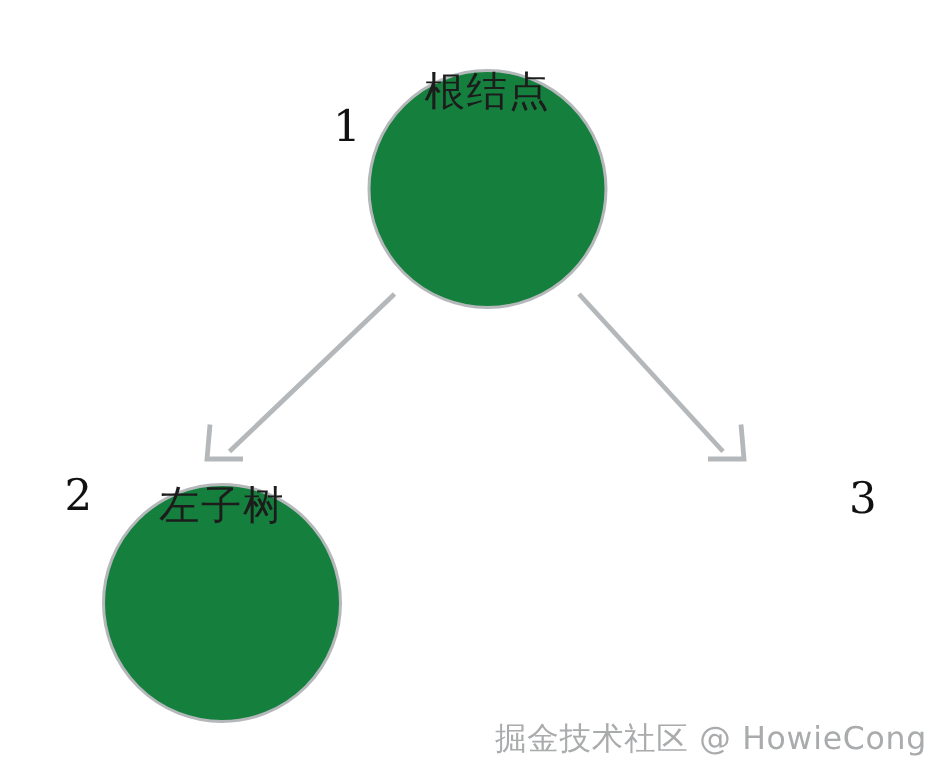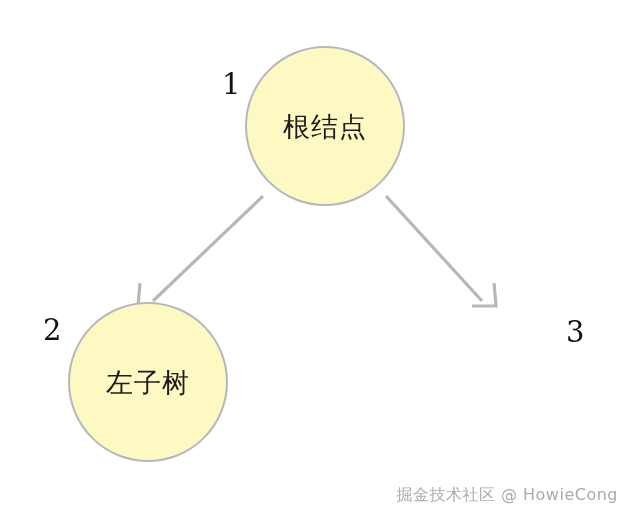--- a/index.html
+++ b/index.html
@@ -25,57 +25,56 @@
     top: 0;
     width: 630px;
     height: 520px;
   }
   .node {
     position: absolute;
     box-sizing: border-box;
     width: 160px;
     height: 160px;
     border-radius: 50%;
-    background: #fef9c3;
+    background: #15803d;
     border: 2.5px solid #b5b8ba;
     display: flex;
-    align-items: center;
     justify-content: center;
     z-index: 2;
   }
   .node-label {
     font-family: "DejaVu Sans", "Liberation Sans", sans-serif;
     font-size: 27px;
     letter-spacing: 1px;
     color: #1c1c1c;
     line-height: 1;
     white-space: nowrap;
   }
   #node-root  { left: 245px; top: 46px; }
-  #node-left  { left: 68px;  top: 302px; }
+  #node-left  { left: 68px;  top: 322px; }
   #node-right { left: 407px; top: 310px; }
 
   .index-label {
     position: absolute;
     font-family: "DejaVu Serif", "Liberation Serif", serif;
     font-size: 29px;
     color: #111111;
     line-height: 1;
     z-index: 3;
   }
   #index-1 { left: 222px; top: 70px; }
   #index-2 { left: 43px;  top: 316px; }
   #index-3 { left: 566px; top: 318px; }
 
   #watermark {
     position: absolute;
     right: 12px;
     bottom: 14px;
     font-family: "DejaVu Sans", "Liberation Sans", sans-serif;
-    font-size: 16px;
+    font-size: 21px;
     color: #a9abad;
     letter-spacing: 0.5px;
     white-space: nowrap;
     z-index: 4;
   }
 </style>
 </head>
 <body>
 
 <div id="canvas">

